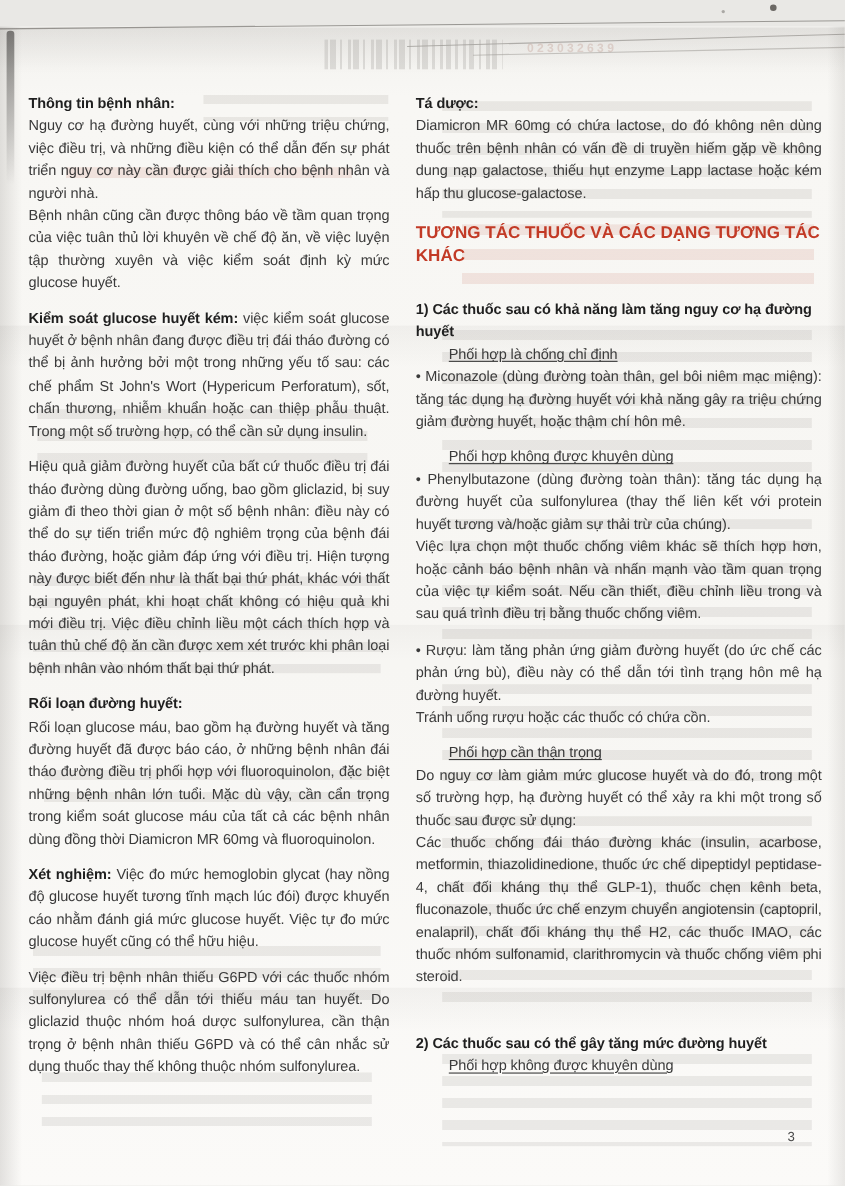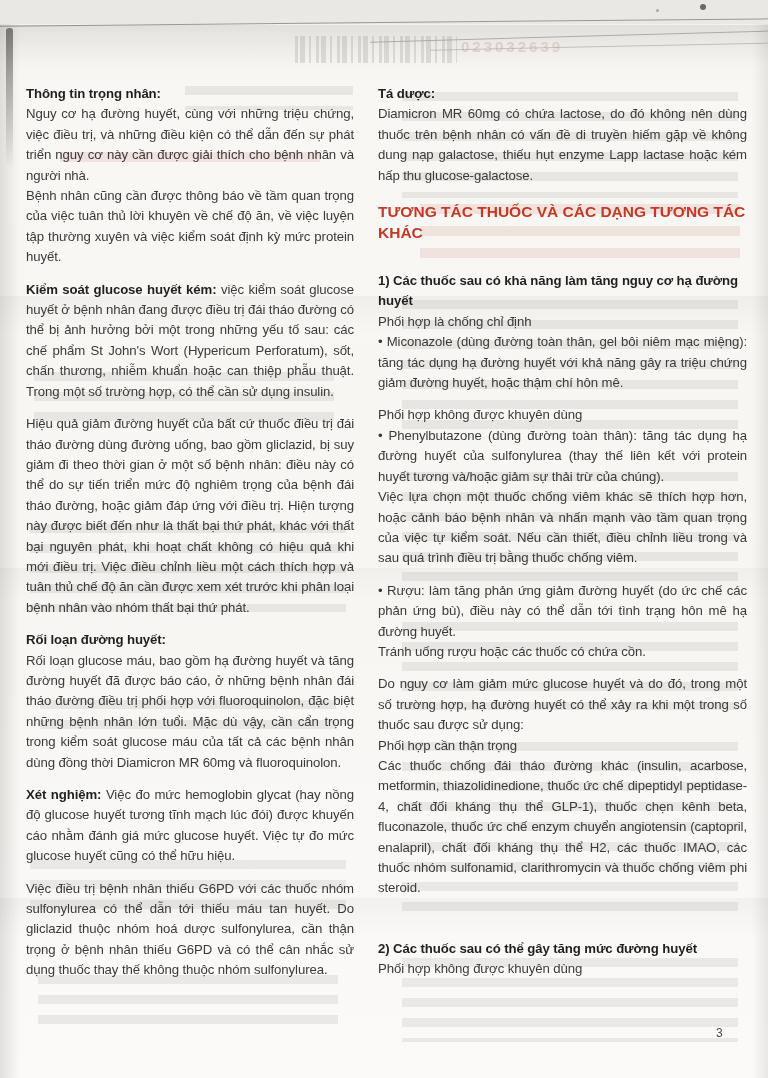--- a/index.html
+++ b/index.html
@@ -31,31 +31,31 @@
   .right-shadow{position:absolute;right:0;top:24px;width:16px;height:1054px;
     background:linear-gradient(270deg,rgba(70,65,60,.10),rgba(70,65,60,0));}
   .left-dark-strip{position:absolute;left:6px;top:28px;width:7px;height:140px;
     background:linear-gradient(180deg,rgba(40,38,36,.55),rgba(40,38,36,0));border-radius:3px;}
   
   .ghost{position:absolute;pointer-events:none;filter:blur(.6px);
     background:repeating-linear-gradient(180deg,rgba(150,145,140,.16) 0 9px,rgba(150,145,140,0) 9px 20px);}
   .ghost.red{background:repeating-linear-gradient(180deg,rgba(200,120,105,.16) 0 10px,rgba(200,120,105,0) 10px 22px);}
   .ghost-barcode{position:absolute;left:295px;top:36px;width:162px;height:27px;opacity:.30;filter:blur(.5px);
     background:repeating-linear-gradient(90deg,#a3a09c 0 3px,transparent 3px 5px,#a3a09c 5px 10px,transparent 10px 14px,#a3a09c 14px 16px,transparent 16px 21px);}
-  .ghost-number{position:absolute;left:461px;top:38px;color:rgba(195,160,150,.38);
-    font-size:15px;letter-spacing:3px;font-weight:bold;}
+  .ghost-number{position:absolute;left:479px;top:38px;color:rgba(195,160,150,.38);
+    font-size:11px;letter-spacing:3px;font-weight:bold;}
   
   .col{position:absolute;top:84px;font-size:13.2px;line-height:20.4px;color:#3a3a3a;letter-spacing:-.1px;}
   .col-left{left:26px;width:328px;}
   .col-right{left:378px;width:369px;}
   .blk{margin:0;}
   .blk.para{text-align:justify;}
   .blk.head{font-weight:bold;color:#1f1f1f;}
   .blk.boldpara{font-weight:bold;color:#1f1f1f;text-align:left;margin-top:28px;}
-  .blk.usub{text-underline-offset:2px;}
+  .blk.usub{text-decoration:underline;text-underline-offset:2px;margin-left:30px;}
   .blk.redhead{color:#c23a26;font-weight:bold;font-size:15.5px;line-height:21px;margin:15px 0 7px 0;letter-spacing:0;}
   .blk.spacer{height:12px;}
   .seg.b{font-weight:bold;color:#1f1f1f;}
   .seg.i{}
   .page-number{position:absolute;left:716px;top:1026px;font-size:12px;color:#4a4a4a;}
 </style>
 </head>
 <body>
 
 <div class="scan-stage">
@@ -87,23 +87,23 @@
   <div class="ghost" style="left:38px;top:975px;width:300px;height:54px;"></div>
   <div class="ghost" style="left:402px;top:92px;width:336px;height:106px;"></div>
   <div class="ghost red" style="left:420px;top:204px;width:320px;height:56px;"></div>
   <div class="ghost" style="left:402px;top:300px;width:336px;height:136px;"></div>
   <div class="ghost" style="left:402px;top:472px;width:336px;height:116px;"></div>
   <div class="ghost" style="left:402px;top:622px;width:336px;height:88px;"></div>
   <div class="ghost" style="left:402px;top:742px;width:336px;height:172px;"></div>
   <div class="ghost" style="left:402px;top:958px;width:336px;height:84px;"></div>
 
   <div class="col col-left">
-      <div class="blk head"><span class="seg b">Thông tin trọng nhân:</span></div>
+      <div class="blk head"><span class="seg b">Thông tin bệnh nhân:</span></div>
       <div class="blk para"><span class="seg n">Nguy cơ hạ đường huyết, cùng với những triệu chứng, việc điều trị, và những điều kiện có thể dẫn đến sự phát triển nguy cơ này cần được giải thích cho bệnh nhân và người nhà.</span></div>
-      <div class="blk para"><span class="seg n">Bệnh nhân cũng cần được thông báo về tầm quan trọng của việc tuân thủ lời khuyên về chế độ ăn, về việc luyện tập thường xuyên và việc kiểm soát định kỳ mức protein huyết.</span></div>
+      <div class="blk para"><span class="seg n">Bệnh nhân cũng cần được thông báo về tầm quan trọng của việc tuân thủ lời khuyên về chế độ ăn, về việc luyện tập thường xuyên và việc kiểm soát định kỳ mức glucose huyết.</span></div>
       <div class="blk spacer"></div>
       <div class="blk para"><span class="seg b">Kiểm soát glucose huyết kém:</span><span class="seg n"> việc kiểm soát glucose huyết ở bệnh nhân đang được điều trị đái tháo đường có thể bị ảnh hưởng bởi một trong những yếu tố sau: các chế phẩm St John's Wort (</span><span class="seg i">Hypericum Perforatum</span><span class="seg n">), sốt, chấn thương, nhiễm khuẩn hoặc can thiệp phẫu thuật. Trong một số trường hợp, có thể cần sử dụng insulin.</span></div>
       <div class="blk spacer"></div>
       <div class="blk para"><span class="seg n">Hiệu quả giảm đường huyết của bất cứ thuốc điều trị đái tháo đường dùng đường uống, bao gồm gliclazid, bị suy giảm đi theo thời gian ở một số bệnh nhân: điều này có thể do sự tiến triển mức độ nghiêm trọng của bệnh đái tháo đường, hoặc giảm đáp ứng với điều trị. Hiện tượng này được biết đến như là thất bại thứ phát, khác với thất bại nguyên phát, khi hoạt chất không có hiệu quả khi mới điều trị. Việc điều chỉnh liều một cách thích hợp và tuân thủ chế độ ăn cần được xem xét trước khi phân loại bệnh nhân vào nhóm thất bại thứ phát.</span></div>
       <div class="blk spacer"></div>
       <div class="blk head"><span class="seg b">Rối loạn đường huyết:</span></div>
       <div class="blk para"><span class="seg n">Rối loạn glucose máu, bao gồm hạ đường huyết và tăng đường huyết đã được báo cáo, ở những bệnh nhân đái tháo đường điều trị phối hợp với fluoroquinolon, đặc biệt những bệnh nhân lớn tuổi. Mặc dù vậy, cần cẩn trọng trong kiểm soát glucose máu của tất cả các bệnh nhân dùng đồng thời Diamicron MR 60mg và fluoroquinolon.</span></div>
       <div class="blk spacer"></div>
       <div class="blk para"><span class="seg b">Xét nghiệm: </span><span class="seg n">Việc đo mức hemoglobin glycat (hay nồng độ glucose huyết tương tĩnh mạch lúc đói) được khuyến cáo nhằm đánh giá mức glucose huyết. Việc tự đo mức glucose huyết cũng có thể hữu hiệu.</span></div>
       <div class="blk spacer"></div>
@@ -117,22 +117,22 @@
       <div class="blk usub"><span class="seg n">Phối hợp là chống chỉ định</span></div>
       <div class="blk para"><span class="seg n">• </span><span class="seg i">Miconazole</span><span class="seg n"> (dùng đường toàn thân, gel bôi niêm mạc miệng): tăng tác dụng hạ đường huyết với khả năng gây ra triệu chứng giảm đường huyết, hoặc thậm chí hôn mê.</span></div>
       <div class="blk spacer"></div>
       <div class="blk usub"><span class="seg n">Phối hợp không được khuyên dùng</span></div>
       <div class="blk para"><span class="seg n">• </span><span class="seg i">Phenylbutazone</span><span class="seg n"> (dùng đường toàn thân): tăng tác dụng hạ đường huyết của sulfonylurea (thay thế liên kết với protein huyết tương và/hoặc giảm sự thải trừ của chúng).</span></div>
       <div class="blk para"><span class="seg n">Việc lựa chọn một thuốc chống viêm khác sẽ thích hợp hơn, hoặc cảnh báo bệnh nhân và nhấn mạnh vào tầm quan trọng của việc tự kiểm soát. Nếu cần thiết, điều chỉnh liều trong và sau quá trình điều trị bằng thuốc chống viêm.</span></div>
       <div class="blk spacer"></div>
       <div class="blk para"><span class="seg n">• </span><span class="seg i">Rượu:</span><span class="seg n"> làm tăng phản ứng giảm đường huyết (do ức chế các phản ứng bù), điều này có thể dẫn tới tình trạng hôn mê hạ đường huyết.</span></div>
       <div class="blk para"><span class="seg n">Tránh uống rượu hoặc các thuốc có chứa cồn.</span></div>
       <div class="blk spacer"></div>
+      <div class="blk usub"><span class="seg n">Phối hợp cần thận trọng</span></div>
       <div class="blk para"><span class="seg n">Do nguy cơ làm giảm mức glucose huyết và do đó, trong một số trường hợp, hạ đường huyết có thể xảy ra khi một trong số thuốc sau được sử dụng:</span></div>
-      <div class="blk usub"><span class="seg n">Phối hợp cần thận trọng</span></div>
       <div class="blk para"><span class="seg n">Các thuốc chống đái tháo đường khác (insulin, acarbose, metformin, thiazolidinedione, thuốc ức chế dipeptidyl peptidase-4, chất đối kháng thụ thể GLP-1), thuốc chẹn kênh beta, fluconazole, thuốc ức chế enzym chuyển angiotensin (captopril, enalapril), chất đối kháng thụ thể H2, các thuốc IMAO, các thuốc nhóm sulfonamid, clarithromycin và thuốc chống viêm phi steroid.</span></div>
       <div class="blk spacer"></div>
       <div class="blk boldpara"><span class="seg b">2) Các thuốc sau có thể gây tăng mức đường huyết</span></div>
       <div class="blk usub"><span class="seg n">Phối hợp không được khuyên dùng</span></div>
     </div>
 
   <div class="page-number">3</div>
 </div>
 
 </body></html>

